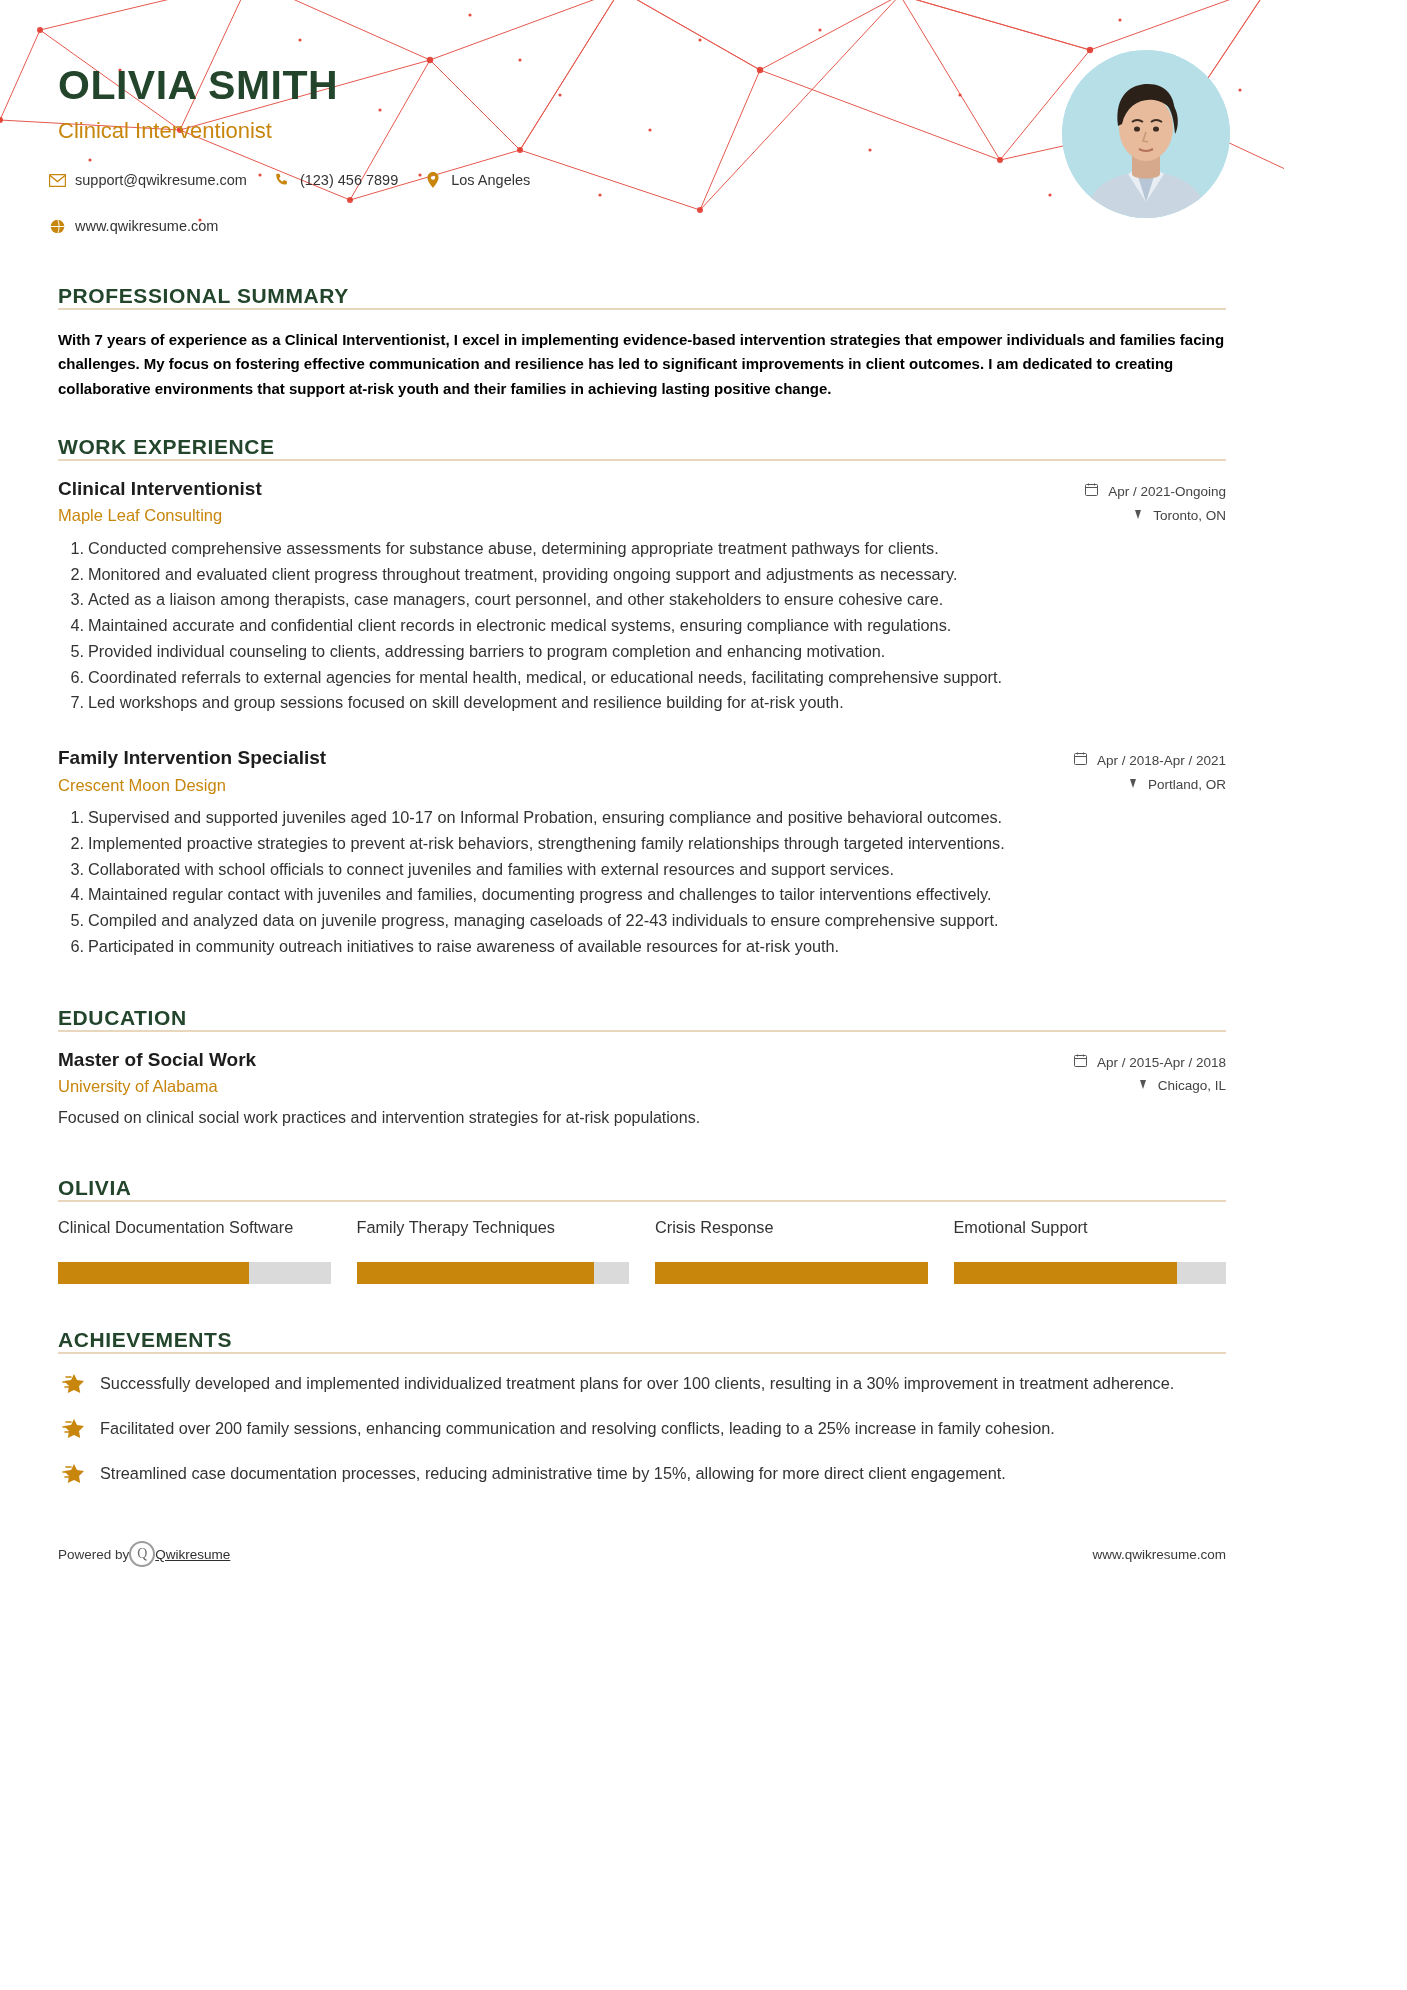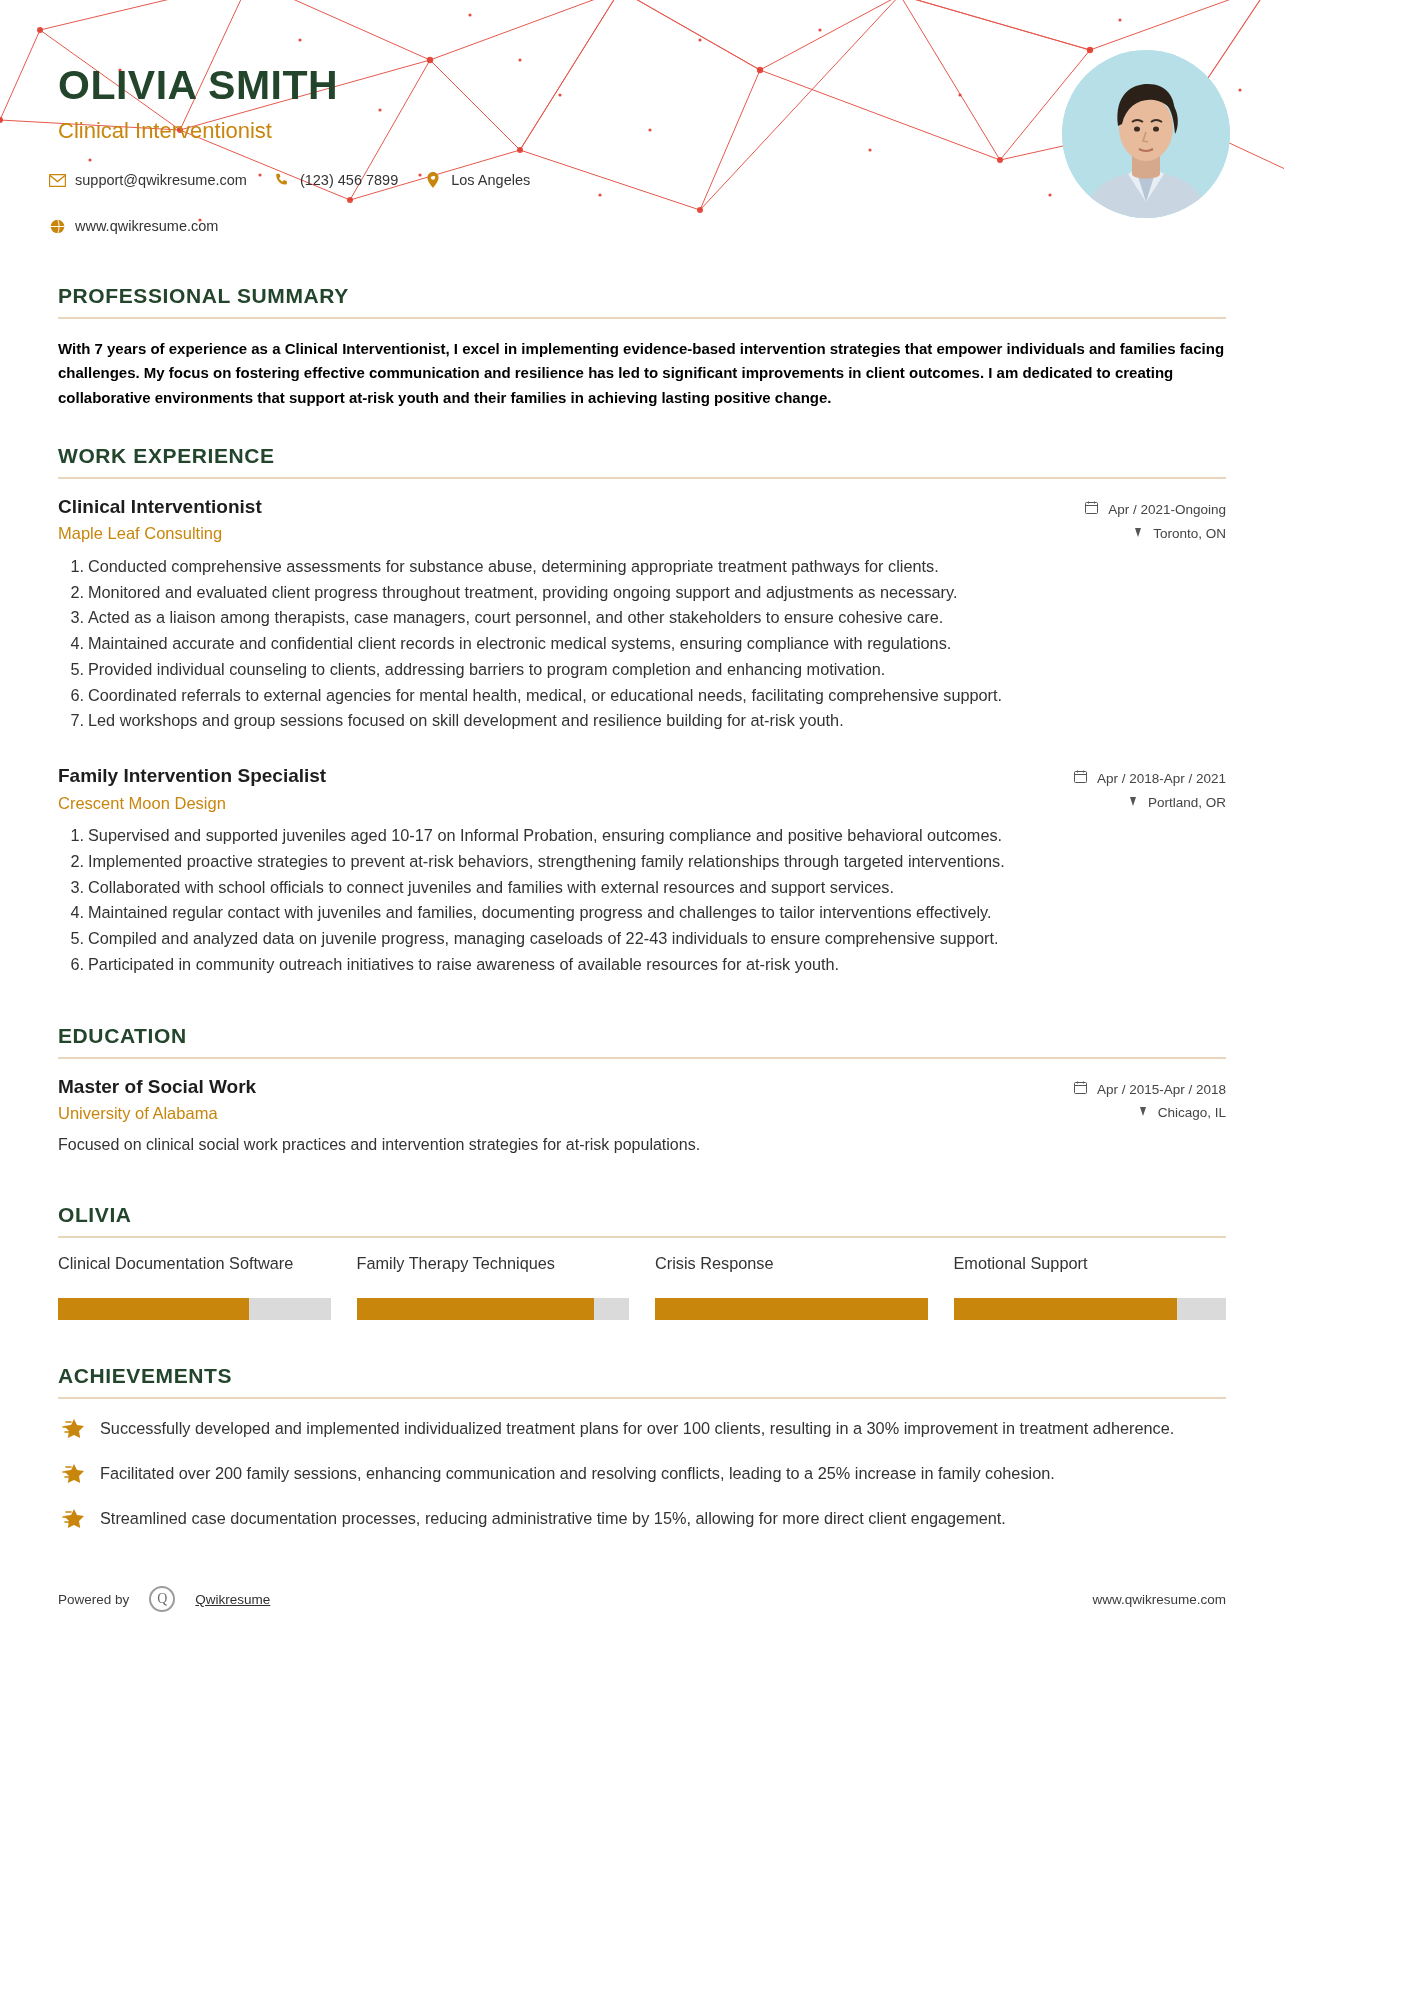--- a/index.html
+++ b/index.html
@@ -89,21 +89,20 @@
   }
   .photo svg { display: block; }
   
   .body { padding: 0 58px; }
   .section { margin-top: 22px; }
   .section-title {
     font-size: 21px;
     font-weight: bold;
     letter-spacing: 0.6px;
     color: #22452b;
-    padding-bottom: 9px;
     margin: 0;
   }
   .rule {
     height: 2px;
     background: #e8d7bd;
     width: 100%;
     margin-bottom: 14px;
   }
   .summary-text {
     font-size: 15px;
@@ -212,21 +211,21 @@
   
   .footer {
     margin-top: 52px;
     padding: 0 58px 34px 58px;
     display: flex;
     align-items: center;
     justify-content: space-between;
     font-size: 13.5px;
     color: #3a3a3a;
   }
-  .footer-left { display: flex; align-items: center; gap: 20px; }
+  .footer-left { display: flex; align-items: center; gap: 0; }
   .footer-logo {
     width: 26px; height: 26px;
     border-radius: 50%;
     border: 2px solid #9c9c9c;
     color: #6d6d6d;
     font-size: 14px;
     display: flex; align-items: center; justify-content: center;
     font-family: "Liberation Serif", serif;
   }
   .footer-brand { text-decoration: underline; color: #2f2f2f; }

